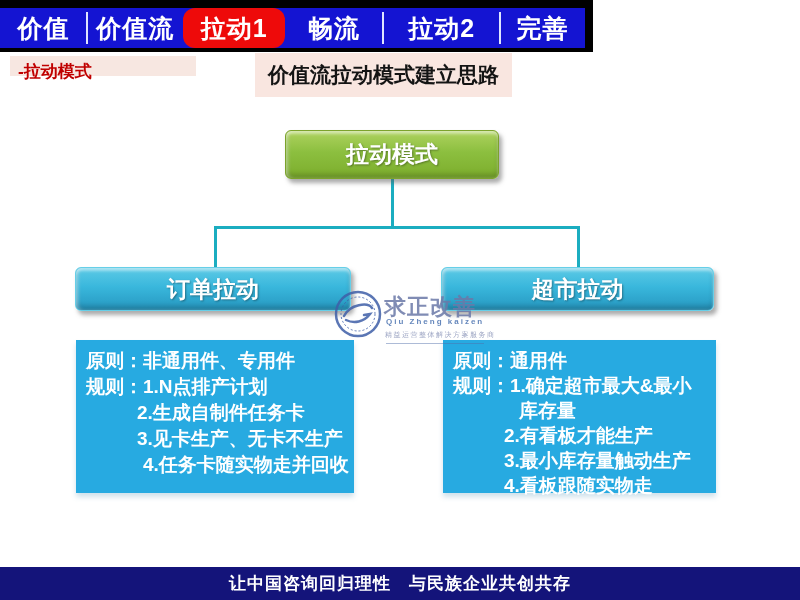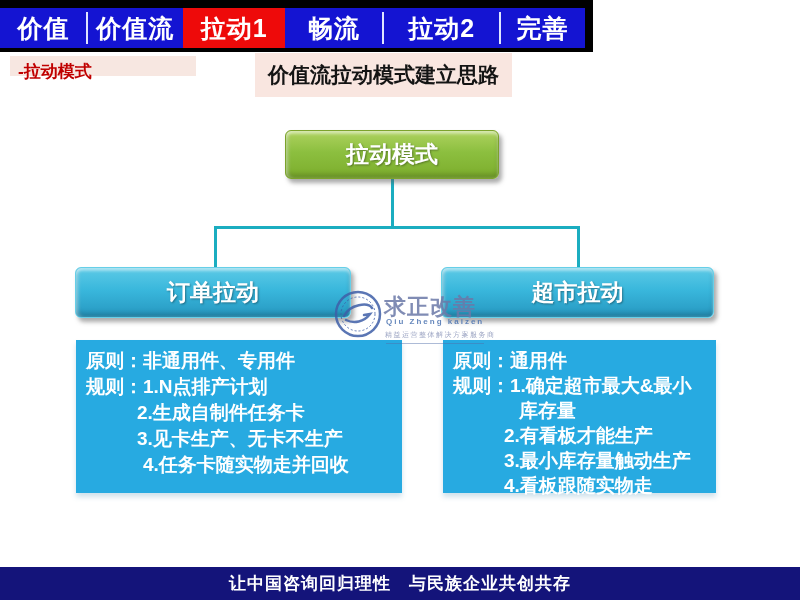--- a/index.html
+++ b/index.html
@@ -8,21 +8,21 @@
     font-family:"Liberation Sans","DejaVu Sans",sans-serif;
     background:#ffffff;
   }
   .slide { position:relative; width:800px; height:600px; background:#fff; overflow:hidden; }
 
   
   .nav { position:absolute; left:0; top:0; width:593px; height:52px; background:#000; }
   .nav-inner { position:absolute; left:0; top:8px; width:585px; height:40px; background:#1414d2; display:flex; }
   .tab {
     position:relative; height:40px; display:flex; align-items:center; justify-content:center;
-    color:#fff; font-weight:bold; font-size:25px; letter-spacing:1px; cursor:pointer;
+    color:#fff; font-weight:bold; font-size:25px; letter-spacing:1px; cursor:pointer;border-radius:12px;
   }
   .tab:nth-child(1){width:90px}
   .tab:nth-child(2){width:100px}
   .tab:nth-child(3){width:105px}
   .tab:nth-child(4){width:102px}
   .tab:nth-child(5){width:121px}
   .tab:nth-child(6){width:88px}
   .tab + .tab::before {
     content:""; position:absolute; left:-1px; top:4px; bottom:4px; width:2px; background:#dfe5ff;
   }
@@ -57,34 +57,34 @@
                inset 0 3px 3px rgba(255,255,255,.45),
                inset 3px 0 3px rgba(255,255,255,.25),
                inset 0 -4px 5px rgba(0,0,0,.18);
   }
   .node-root {
     left:285px; top:130px; width:214px; height:49px; font-size:23px;
     background:linear-gradient(#aed25f, #8cbf3f 45%, #7cad2c);
     border:1px solid #7ca32c;
   }
   .node-branch {
-    height:51px; top:267px; font-size:23px;
+    height:44px; top:267px; font-size:23px;
     background:linear-gradient(#5ccae6, #39b7dc 45%, #2697c0);
     border:1px solid #66cfe8;
   }
   .node-branch.left  { left:75px;  width:276px; }
   .node-branch.right { left:441px; width:273px; }
 
   
   .block {
     position:absolute; top:340px; height:153px; background:#27aae1;
     color:#fff; font-weight:bold; font-size:19px; padding:8px 4px 0 10px;
     box-shadow:0 4px 5px rgba(150,190,210,.45);
   }
-  .block.left  { left:76px;  width:326px; line-height:26px; }
+  .block.left  { left:76px;  width:278px; line-height:26px; }
   .block.right { left:443px; width:273px; line-height:25px; }
   .line { white-space:nowrap; }
   .ind-a { padding-left:51px; }
   .ind-b { padding-left:57px; }
   .ind-c { padding-left:66px; }
 
   
   .watermark { position:absolute; left:334px; top:288px; width:135px; height:60px; opacity:.85; z-index:5; pointer-events:none; }
   .wm-logo { position:absolute; left:0; top:2px; width:48px; height:48px; }
   .wm-cn { position:absolute; left:50px; top:4px; font-size:22px; font-weight:bold; color:#6b79a8; letter-spacing:1px; white-space:nowrap; }

